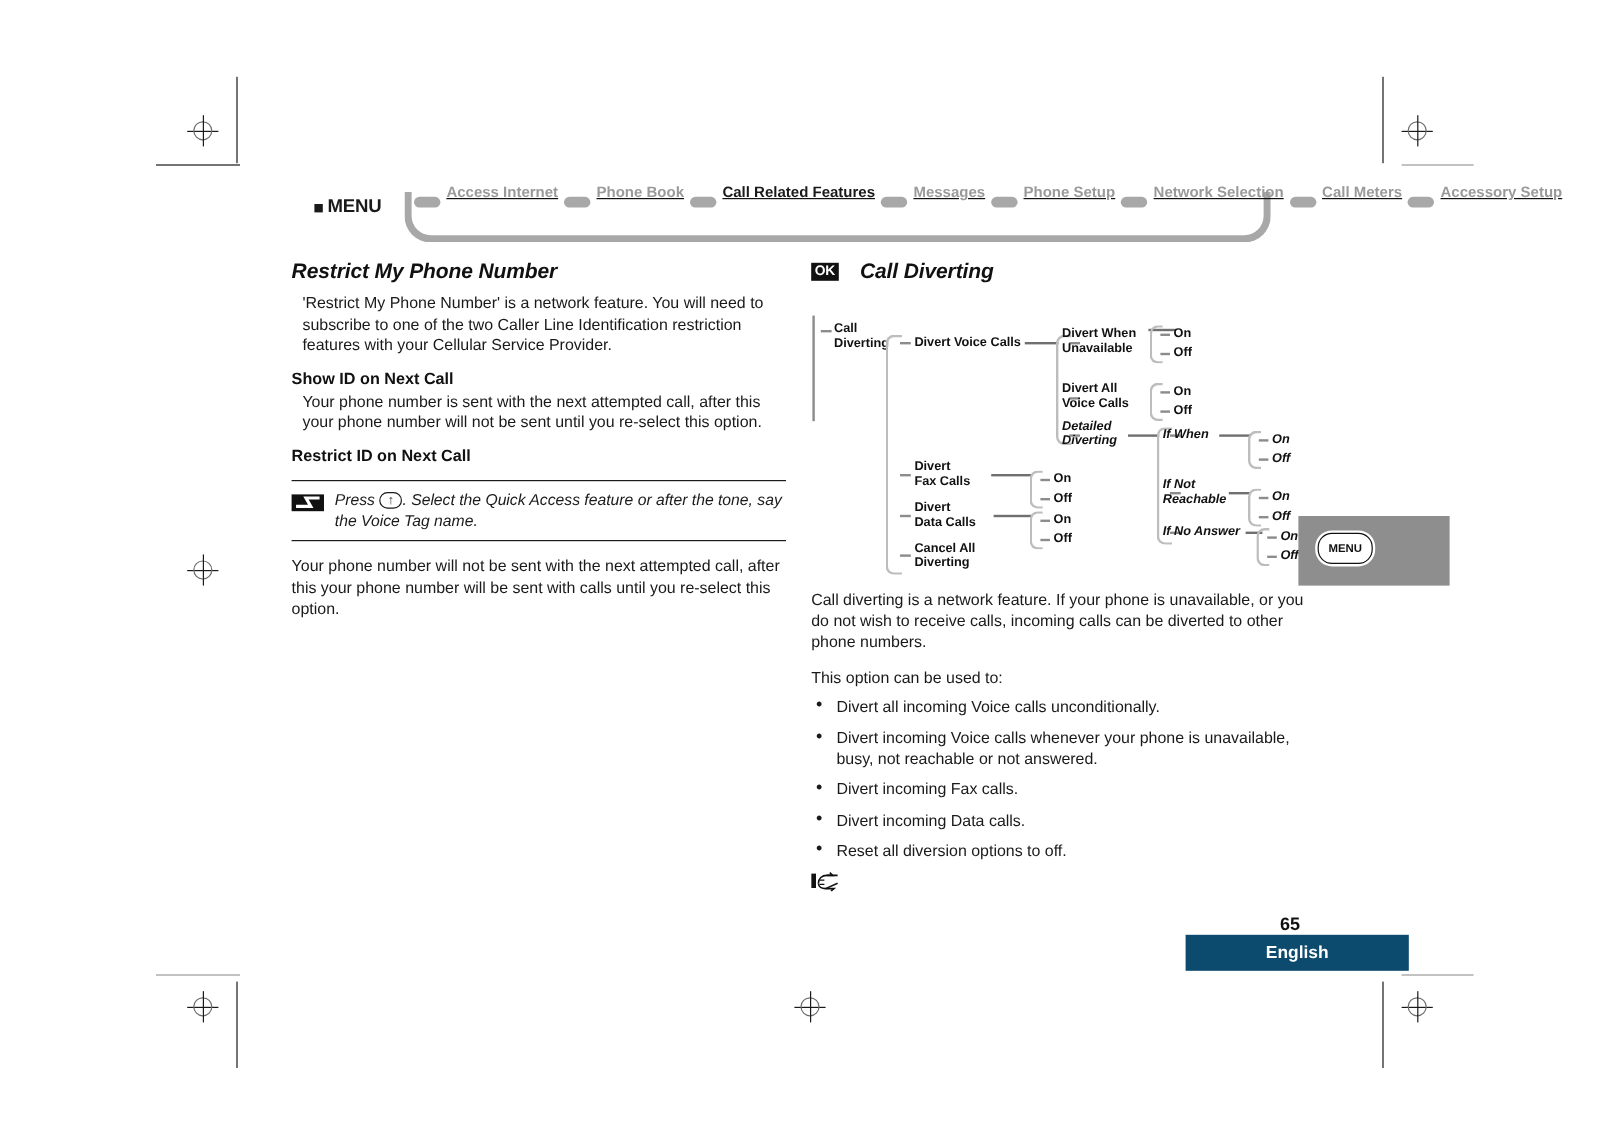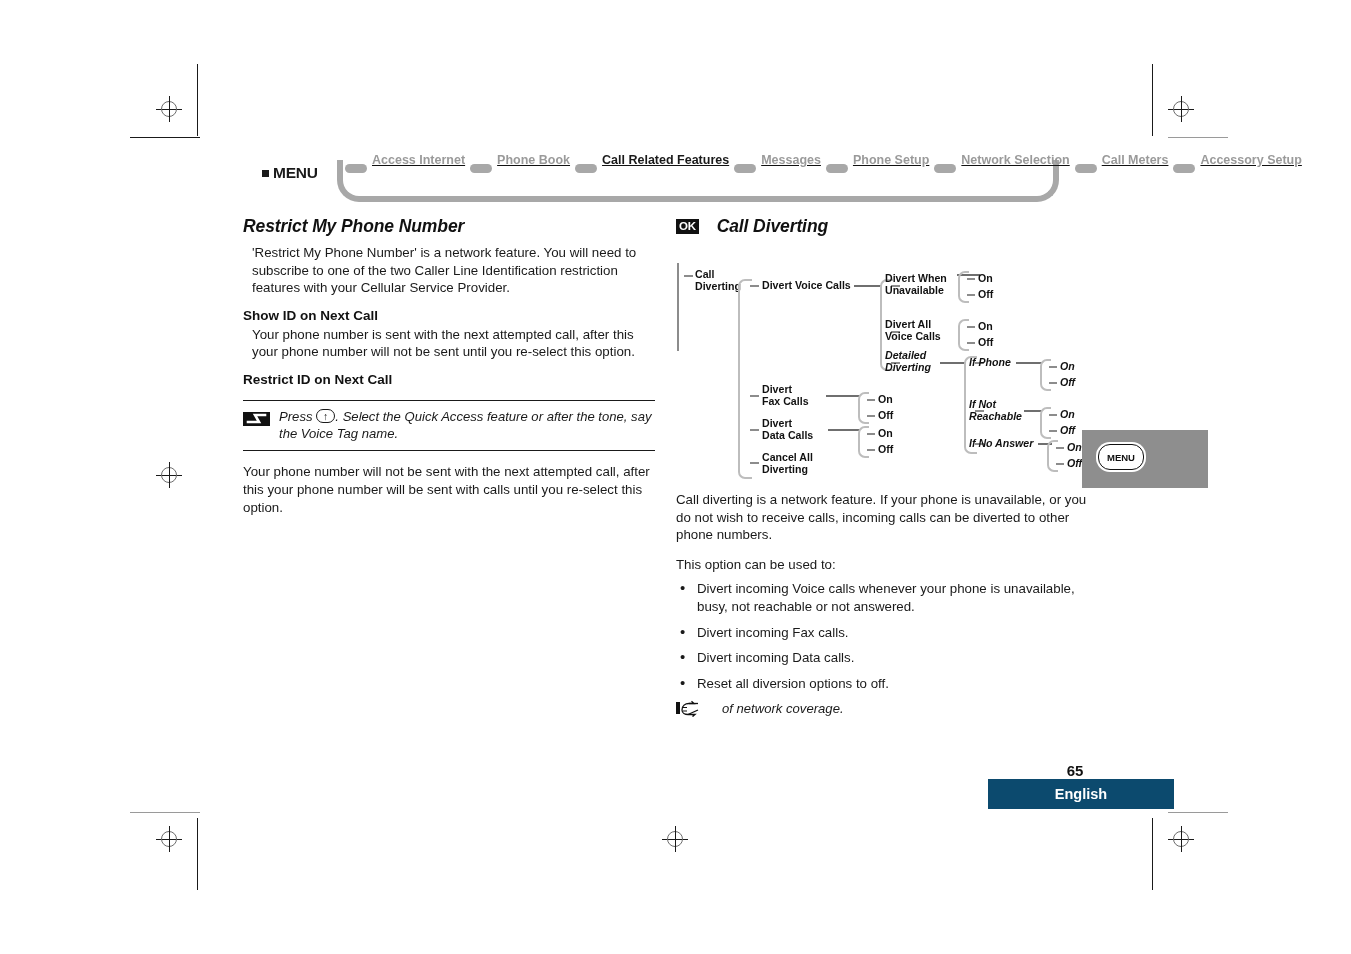--- a/index.html
+++ b/index.html
@@ -398,21 +398,21 @@
     <div class="tlabel" style="left:302px; top:78px;">On</div>
     <div class="tlabel" style="left:302px; top:94px;">Off</div>
 
     <div class="conn" style="left:264px; top:119px; width:26px;"></div>
 
     <div class="brk" style="left:288px; top:113px; width:13px; height:98px;"></div>
     <div class="stub" style="left:299px; top:119px; width:9px;"></div>
     <div class="stub" style="left:299px; top:167px; width:9px;"></div>
     <div class="stub" style="left:299px; top:200px; width:9px;"></div>
 
-    <div class="tlabel ital" style="left:293px; top:114px;">If Phone</div>
+    <div class="tlabel ital" style="left:293px; top:114px;">If When</div>
     <div class="tlabel ital" style="left:293px; top:156px;">If Not
 Reachable</div>
     <div class="tlabel ital" style="left:293px; top:195px;">If No Answer</div>
 
     <div class="conn" style="left:340px; top:119px; width:26px;"></div>
     <div class="brk" style="left:364px; top:116px; width:11px; height:32px;"></div>
     <div class="stub" style="left:373px; top:123px; width:8px;"></div>
     <div class="stub" style="left:373px; top:139px; width:8px;"></div>
     <div class="tlabel ital" style="left:384px; top:118px;">On</div>
     <div class="tlabel ital" style="left:384px; top:134px;">Off</div>
@@ -443,39 +443,39 @@
     <div class="stub" style="left:191px; top:190px; width:8px;"></div>
     <div class="stub" style="left:191px; top:206px; width:8px;"></div>
     <div class="tlabel" style="left:202px; top:185px;">On</div>
     <div class="tlabel" style="left:202px; top:201px;">Off</div>
   </div>
 
   <p class="body nopad">Call diverting is a network feature. If your phone is unavailable, or you do not wish to receive calls, incoming calls can be diverted to other phone numbers.</p>
   <p class="body nopad gap">This option can be used to:</p>
 
   <ul class="bullets">
+    <li>Divert all incoming Voice calls unconditionally.</li>
     <li>Divert incoming Voice calls whenever your phone is unavailable, busy, not reachable or not answered.</li>
     <li>Divert incoming Fax calls.</li>
     <li>Divert incoming Data calls.</li>
     <li>Reset all diversion options to off.</li>
   </ul>
 
   <div class="handnote">
     <span>
       <svg width="26" height="17" viewBox="0 0 26 17" aria-hidden="true">
         <rect x="0" y="2" width="4" height="12" fill="#111"></rect>
         <path d="M6 10 C6 6, 9 3.5, 13 3.5 L18 3.5 L15.5 1.2" stroke="#111" stroke-width="1.3" fill="none"></path>
         <path d="M6 10 C6 13, 9 14.5, 12 14.5 L19 14.5 L16.5 16.6" stroke="#111" stroke-width="1.3" fill="none"></path>
         <path d="M13 3.5 L22 3.5" stroke="#111" stroke-width="1.3" fill="none"></path>
         <path d="M12 14.5 L22 10" stroke="#111" stroke-width="1.3" fill="none"></path>
         <path d="M7 7.5 L11 7.5 M7 11 L11 11" stroke="#111" stroke-width="1.1" fill="none"></path>
       </svg>
     </span>
     <span class="htext">
-      <span class="l2">of network coverage.</span>
     </span>
   </div>
 </div>
 
 <div id="menu-tab">
   <div class="pill">MENU</div>
 </div>
 
 <div id="footer">
   <div class="pageno">65</div>

